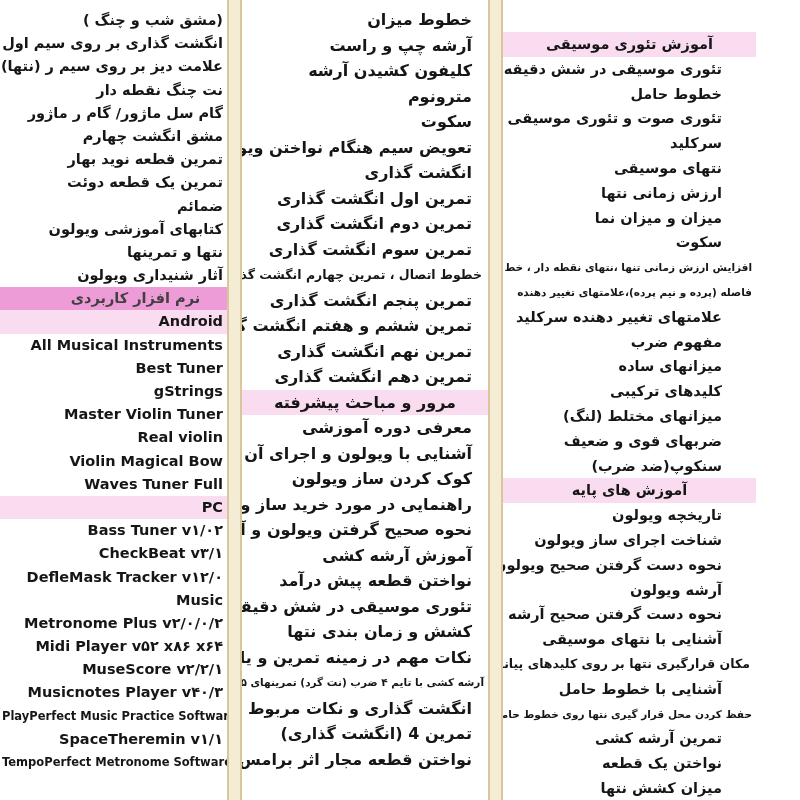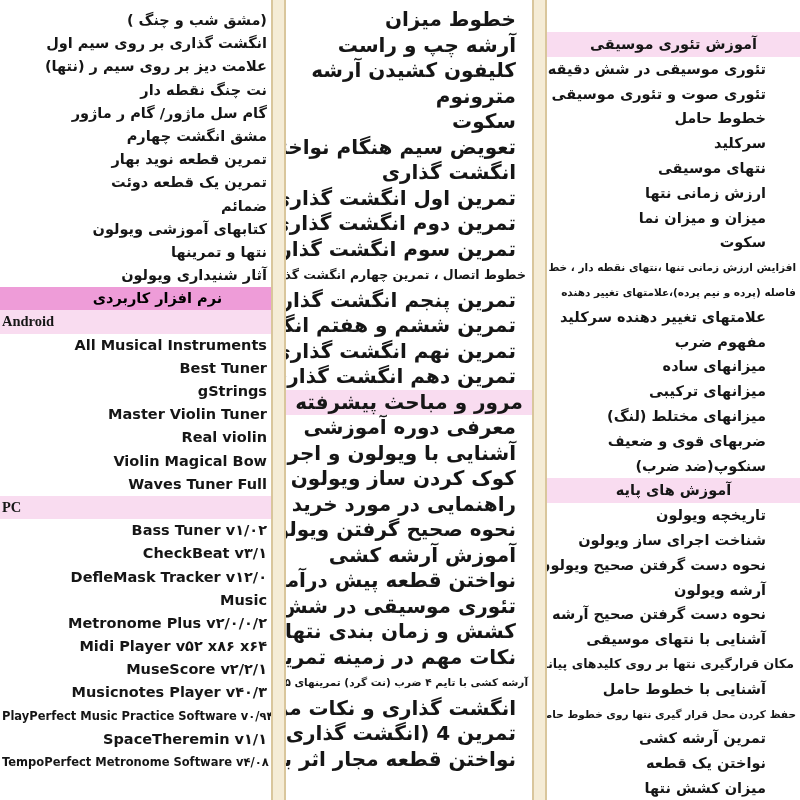--- a/index.html
+++ b/index.html
@@ -2,41 +2,41 @@
 <html lang="fa"><head>
 <meta charset="utf-8">
 <style>
   html,body{margin:0;padding:0;}
   body{
     width:800px;height:800px;overflow:hidden;background:#ffffff;
     font-family:"DejaVu Sans",sans-serif;
   }
   .page{display:flex;flex-direction:row;width:800px;height:800px;}
   .col{display:flex;flex-direction:column;box-sizing:border-box;overflow:hidden;}
-  .col-left{width:271px;padding-top:9px;}
+  .col-left{width:227px;padding-top:9px;}
   .col-mid{width:246px;padding-top:7px;}
   .col-right{width:253px;padding-top:5px;margin-top:27px;}
   .divider{
     width:15px;box-sizing:border-box;background:#f5ecd6;
     border-left:2px solid #d9c69c;border-right:2px solid #d9c69c;
     flex:0 0 15px;
   }
   .row{
     direction:rtl;text-align:right;font-weight:bold;color:#161616;
     white-space:nowrap;box-sizing:border-box;
   }
   .col-left  .row{height:23.2px;line-height:23.2px;font-size:14.5px;padding-left:2px;padding-right:4px;}
-  .col-mid   .row{height:25.5px;line-height:25.5px;font-size:20px;padding-right:16px;}
+  .col-mid   .row{height:25.5px;line-height:25.5px;font-size:16px;padding-right:16px;}
   .col-right .row{height:24.8px;line-height:24.8px;font-size:14.5px;padding-right:34px;}
   
   .row.hdr{background:#f9dcf0;text-align:center;padding-right:0 !important;}
   
-  .row.hdr.dark{background:#ee9cd8;color:#000000;padding-left:44px;}
+  .row.hdr.dark{background:#ee9cd8;color:#404040;padding-left:44px;}
   
-  .row.hdr.en{direction:ltr;text-align:left;padding-right:4px !important;font-family:Liberation Serif, serif;}
+  .row.hdr.en{direction:ltr;text-align:right;padding-right:4px !important;}
   
   .col-right .row.sm, .col-mid .row.sm{font-size:10.5px;padding-right:4px;}
   .col-right .row.md{font-size:12.5px;padding-right:6px;}
   .col-mid  .row.md{font-size:12.5px;padding-right:6px;}
   
   .row.en{direction:ltr;font-size:14.5px;}
   .col-left .row.en-sm{direction:ltr;text-align:right;font-size:11.5px;}
 </style>
 </head>
 <body>
@@ -107,33 +107,33 @@
       <div class="row">نکات مهم در زمینه تمرین و یادگیری</div>
       <div class="row sm">آرشه کشی با تایم ۴ ضرب (نت گرد) تمرینهای ۵ و ۶</div>
       <div class="row">انگشت گذاری و نکات مربوط به آن</div>
       <div class="row">تمرین 4 (انگشت گذاری)</div>
       <div class="row">نواختن قطعه مجار اثر برامس</div>
     </div>
   <div class="divider"></div>
   <div class="col col-right">
       <div class="row hdr">آموزش تئوری موسیقی</div>
       <div class="row">تئوری موسیقی در شش دقیقه</div>
+      <div class="row">خطوط حامل</div>
       <div class="row">تئوری صوت و تئوری موسیقی</div>
-      <div class="row">خطوط حامل</div>
       <div class="row">سرکلید</div>
       <div class="row">نتهای موسیقی</div>
       <div class="row">ارزش زمانی نتها</div>
       <div class="row">میزان و میزان نما</div>
       <div class="row">سکوت</div>
       <div class="row sm">افزایش ارزش زمانی تنها ،نتهای نقطه دار ، خط اتحاد</div>
       <div class="row sm">فاصله (پرده و نیم پرده)،علامتهای تغییر دهنده</div>
       <div class="row">علامتهای تغییر دهنده سرکلید</div>
       <div class="row">مفهوم ضرب</div>
       <div class="row">میزانهای ساده</div>
-      <div class="row">میزانهای ترکیبی</div>
+      <div class="row">کلیدهای ترکیبی</div>
       <div class="row">میزانهای مختلط (لنگ)</div>
       <div class="row">ضربهای قوی و ضعیف</div>
       <div class="row">سنکوپ(ضد ضرب)</div>
       <div class="row hdr">آموزش های پایه</div>
       <div class="row">تاریخچه ویولون</div>
       <div class="row">شناخت اجرای ساز ویولون</div>
       <div class="row">نحوه دست گرفتن صحیح ویولون</div>
       <div class="row">آرشه ویولون</div>
       <div class="row">نحوه دست گرفتن صحیح آرشه</div>
       <div class="row">آشنایی با نتهای موسیقی</div>

